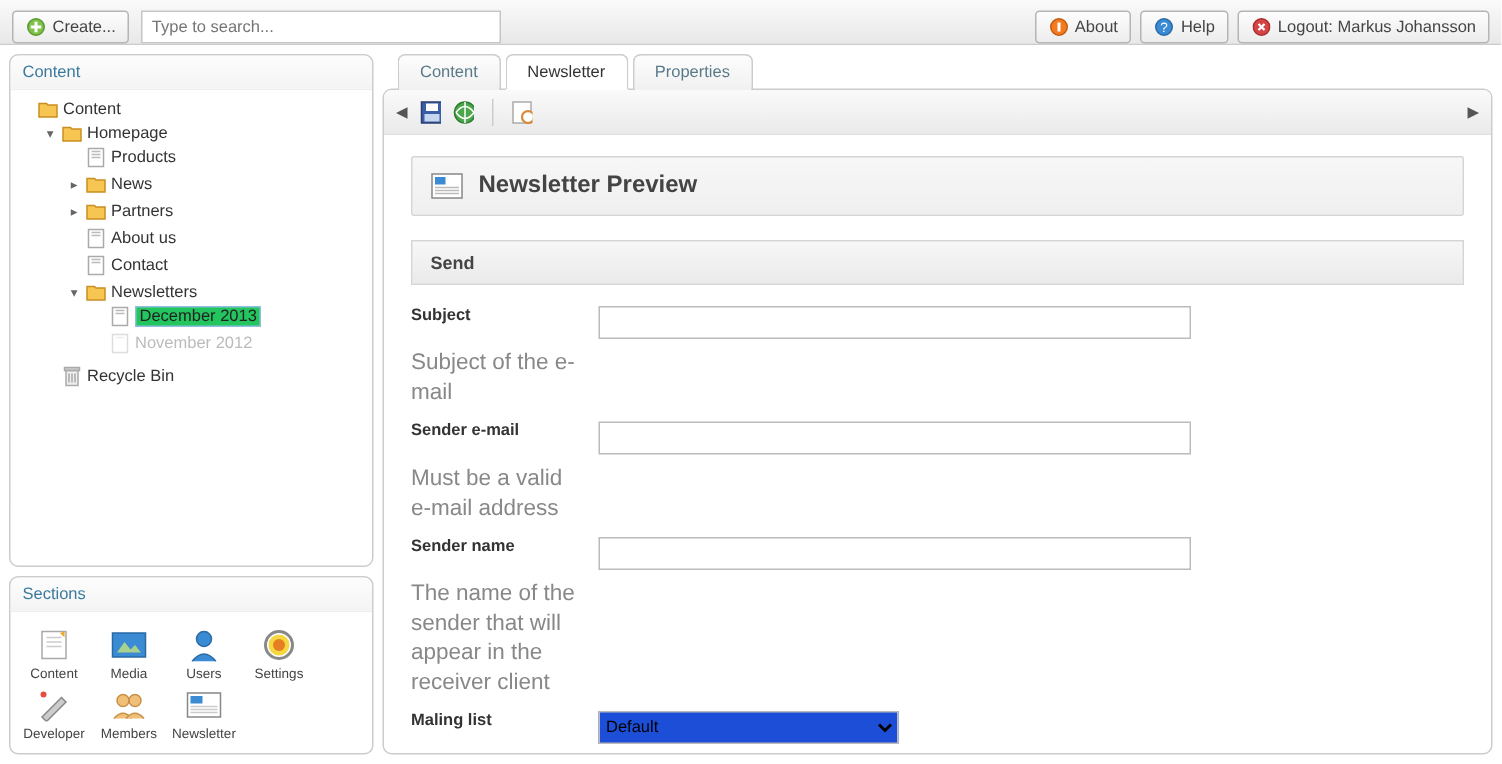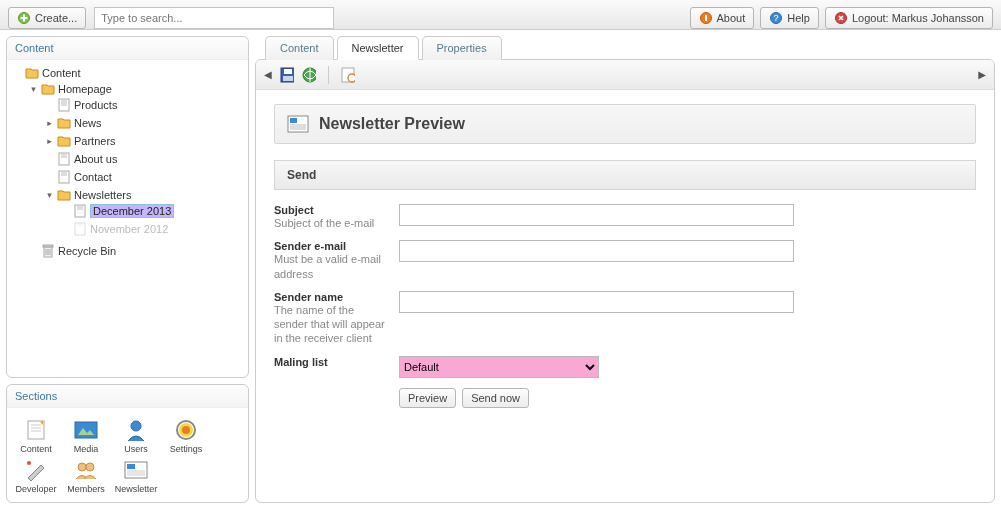--- a/index.html
+++ b/index.html
@@ -69,21 +69,21 @@
 }
 .tree {
   padding: 4px 4px 8px 4px;
 }
 .tree ul { list-style: none; padding-left: 16px; }
 .tree li { padding: 2px 0; white-space: nowrap; }
 .tree .row { display: flex; align-items: center; gap: 3px; cursor: pointer; }
 .tree .row span.label { color: #333; }
 .tree .row.faded span.label { color: #bbb; }
 .tree .row.selected span.label {
-  background: #c4b5fd;
+  background: #22c55e;
   border: 1px solid #8fbfe0;
   padding: 0 2px;
   color: #222;
 }
 .exp {
   width: 9px; height: 9px; display: inline-block;
   font-size: 9px; line-height: 9px; color: #666;
   text-align: center;
 }
 .ico {
@@ -174,30 +174,30 @@
   background: linear-gradient(#f7f7f7,#eaeaea);
   padding: 7px 12px;
   font-weight: bold;
   color: #444;
   font-size: 12px;
   margin-bottom: 14px;
 }
 .form-row { display: flex; margin-bottom: 10px; gap: 10px; }
 .form-label { width: 115px; }
 .form-label .lbl { font-weight: bold; color: #333; font-size: 11px; }
-.form-label .hint { font-size: 11px; color: #888; line-height: 1.3; }
+.form-label .hint { font-size: 15px; color: #888; line-height: 1.3; margin-top: 16px; }
 .form-field input[type="text"] {
   width: 395px; height: 22px;
   border: 1px solid #bbb; padding: 2px 4px;
   font-size: 11px;
 }
 .form-field select {
   width: 200px; height: 22px;
   border: 1px solid #bbb; font-size: 11px;
-  background: #f9a8d4;
+  background: #1d4ed8;
 }
 .action-row { margin-left: 125px; display:flex; gap:6px; }
 
 svg { display:block; }
 </style>
 </head>
 <body>
 
 <div class="top-bar">
   <button class="btn">

